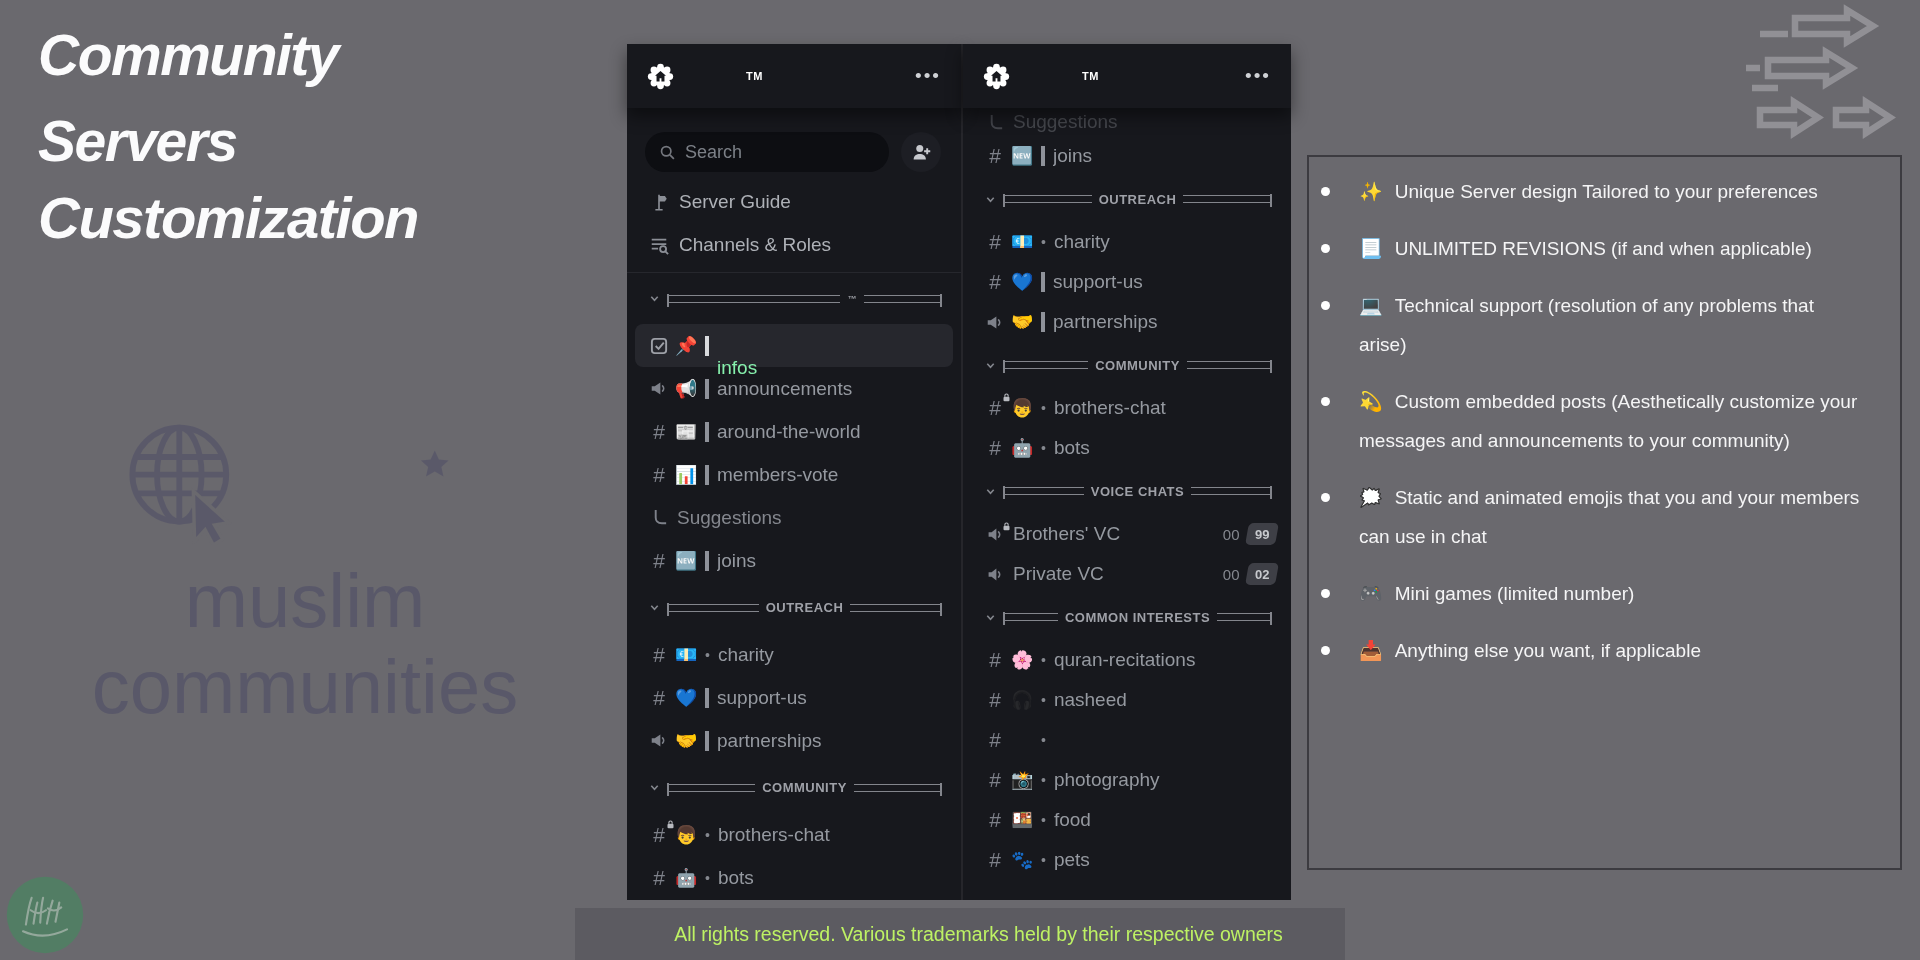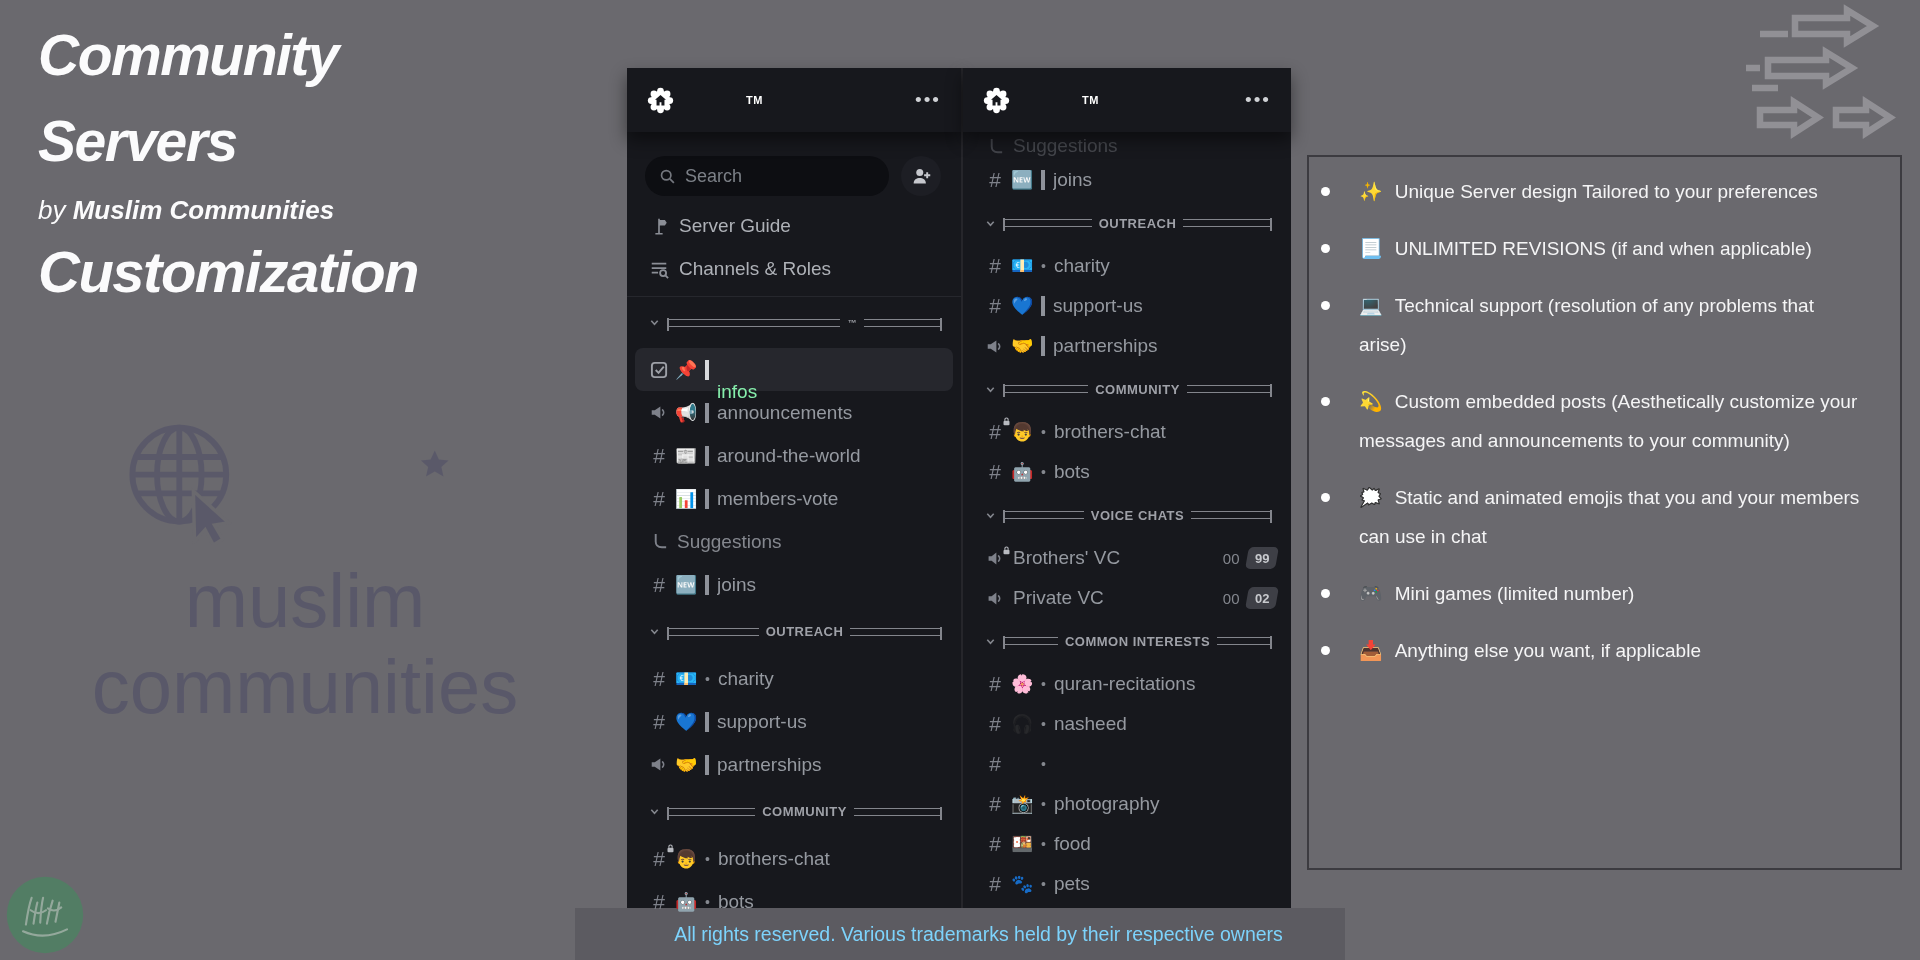--- a/index.html
+++ b/index.html
@@ -14,21 +14,21 @@
   .h-by .byname{font-weight:700;}
   .h-sub{margin-top:19px;font-size:58px;font-weight:700;letter-spacing:-1.5px;line-height:58px;}
 
   
   #wm{position:absolute;left:0;top:0;width:100%;height:100%;pointer-events:none;}
   .wm-ico{position:absolute;opacity:.5;}
   .wm-text{position:absolute;left:85px;top:558px;width:440px;text-align:center;
            color:#4c4b66;opacity:.55;font-size:76px;line-height:86px;}
 
   
-  .panel{position:absolute;top:68px;height:856px;background:#17181d;color:#9599a0;}
+  .panel{position:absolute;top:44px;height:856px;background:#17181d;color:#9599a0;}
   #panelL{left:627px;width:334px;}
   #panelR{left:961px;width:330px;border-left:2px solid #26262b;box-sizing:border-box;}
   .phead{position:relative;z-index:3;height:64px;display:flex;align-items:center;
          padding:0 20px;background:#17181d;box-shadow:0 8px 16px rgba(0,0,0,.45);}
   .hbadge{width:27px;height:27px;}
   .tm{margin-left:72px;font-size:11px;font-weight:700;color:#fff;letter-spacing:.5px;}
   .menu{margin-left:auto;color:#cfd1d5;font-size:19px;letter-spacing:2px;line-height:10px;}
   .prows{position:relative;z-index:1;}
 
   .srow{display:flex;align-items:center;gap:12px;padding:24px 20px 8px 18px;}
@@ -88,35 +88,34 @@
             border:2px solid #3c3b40;box-sizing:border-box;}
   #features ul{list-style:none;margin:0;padding:15px 38px 0 50px;}
   #features li{position:relative;color:#f5f5f6;font-size:19px;line-height:39px;margin-bottom:18px;}
   #features li::before{content:"";position:absolute;left:-38px;top:15px;width:9px;height:9px;
                        border-radius:50%;background:#fff;}
   .femoji{margin-right:12px;}
 
   
   #footer{position:absolute;left:575px;top:908px;width:770px;height:52px;background:#5c5b61;
           display:flex;align-items:center;justify-content:center;}
-  #footer span{color:#7dd3fc;font-size:19.5px;margin-left:37px;}
+  #footer span{color:#bef264;font-size:19.5px;margin-left:37px;}
 
   
   #arrows{position:absolute;left:1740px;top:4px;width:175px;height:142px;color:#96959a;opacity:.9;}
   #logo{position:absolute;left:2px;top:872px;width:86px;height:86px;opacity:.55;}
 </style>
 </head>
 <body>
 
 <div id="canvas">
 
   <div id="hero">
     <div class="h-line">Community</div>
     <div class="h-line h-line2">Servers</div>
-    <div class="h-by"><span>by </span><span class="byname">Muslim Communities</span></div>
     <div class="h-sub">Customization</div>
   </div>
 
   <div id="wm">
     <svg class="wm-ico" style="left:125px;top:423px;width:118px;height:122px;" viewBox="0 0 100 104">
       <g fill="none" stroke="#4c4b66" stroke-width="5">
         <circle cx="46" cy="44" r="40"></circle>
         <ellipse cx="46" cy="44" rx="19" ry="40"></ellipse>
         <path d="M8 29h76M6 44h80M10 60h72"></path>
         <path d="M46 4v80"></path>

